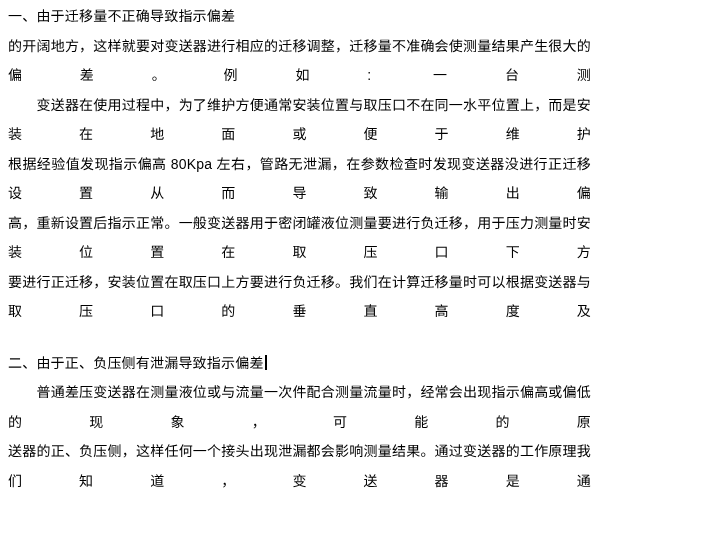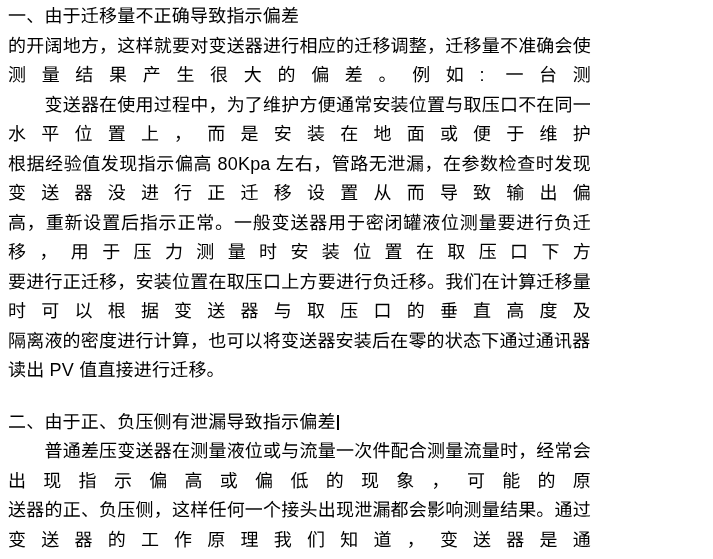--- a/index.html
+++ b/index.html
@@ -11,21 +11,21 @@
     height: 559px;
     overflow: hidden;
     background: #ffffff;
   }
   .doc-body {
     box-sizing: border-box;
     width: 598px;
     height: 559px;
     padding: 2px 7px 0 8px;
     font-family: "Liberation Sans", sans-serif;
-    font-size: 18px;
+    font-size: 14px;
     line-height: 29.5px;
     color: #000000;
     cursor: text;
   }
   .line {
     text-align: left;
     letter-spacing: 0.2px;
   }
   .line.fill {
     text-align: justify;
@@ -46,17 +46,16 @@
 </head>
 <body>
 
 <div class="doc-body" style="background: rgb(255, 255, 255); color: rgb(0, 0, 0);">
     <div class="line"><span>一、由于迁移量不正确导致指示偏差</span></div>
     <div class="line fill"><span>的开阔地方，这样就要对变送器进行相应的迁移调整，迁移量不准确会使测量结果产生很大的偏差。例如: 一台测</span></div>
     <div class="line fill"><span>　　变送器在使用过程中，为了维护方便通常安装位置与取压口不在同一水平位置上，而是安装在地面或便于维护</span></div>
     <div class="line fill"><span>根据经验值发现指示偏高 80Kpa 左右，管路无泄漏，在参数检查时发现变送器没进行正迁移设置从而导致输出偏</span></div>
     <div class="line fill"><span>高，重新设置后指示正常。一般变送器用于密闭罐液位测量要进行负迁移，用于压力测量时安装位置在取压口下方</span></div>
     <div class="line fill"><span>要进行正迁移，安装位置在取压口上方要进行负迁移。我们在计算迁移量时可以根据变送器与取压口的垂直高度及</span></div>
-    <div class="line"><span>隔离液的密度进行计算，也可以将变送器安装后在零的状态下通过通讯器读出 PV 值直接进行迁移。</span></div>
     <div class="line section-gap"><span>二、由于正、负压侧有泄漏导致指示偏差</span><span class="caret" style="background: rgb(0, 0, 0);"></span></div>
     <div class="line fill"><span>　　普通差压变送器在测量液位或与流量一次件配合测量流量时，经常会出现指示偏高或偏低的现象，可能的原</span></div>
     <div class="line fill"><span>送器的正、负压侧，这样任何一个接头出现泄漏都会影响测量结果。通过变送器的工作原理我们知道，变送器是通</span></div>
   </div>
 
 </body></html>

